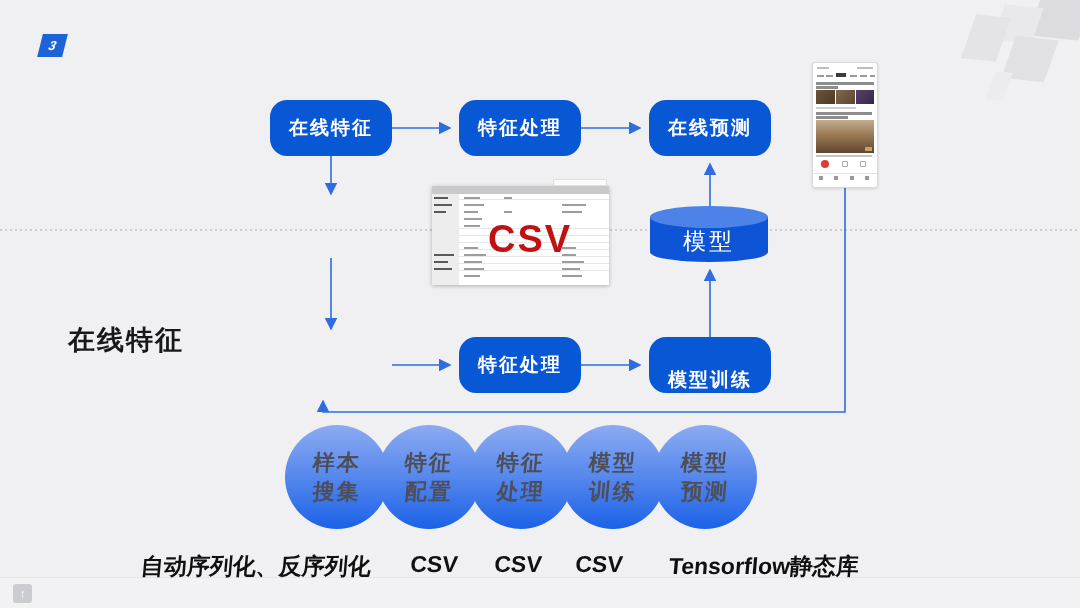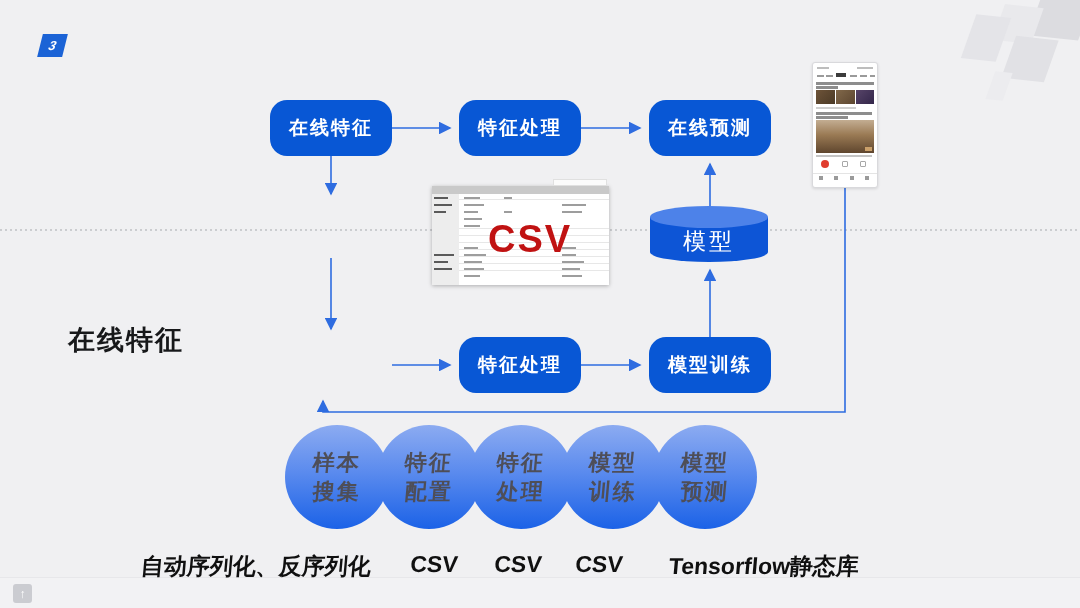--- a/index.html
+++ b/index.html
@@ -115,21 +115,21 @@
   </div>
   <div class="fbox" style="left:459px; top:100px;">
     <span>特征处理</span>
   </div>
   <div class="fbox" style="left:649px; top:100px;">
     <span>在线预测</span>
   </div>
   <div class="fbox" style="left:459px; top:337px;">
     <span>特征处理</span>
   </div>
-  <div class="fbox" style="left:649px; top:337px;">
+  <div class="fbox" style="left:649px; top:337px;align-items:flex-end;">
     <span>模型训练</span>
   </div>
 
   <div class="cyl">
     <div class="cyl-body"></div>
     <div class="cyl-top"></div>
     <div class="cyl-label">模型</div>
   </div>
 
   <div class="csv-shot">

